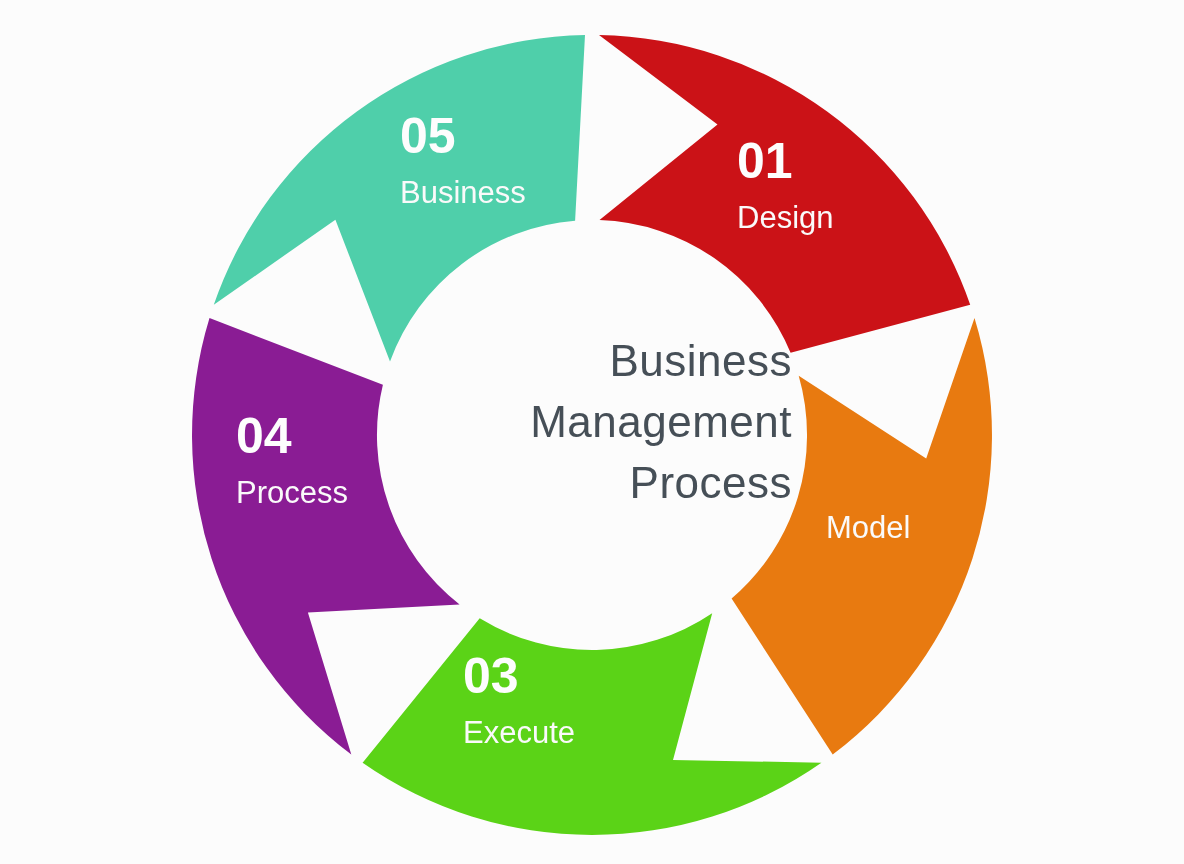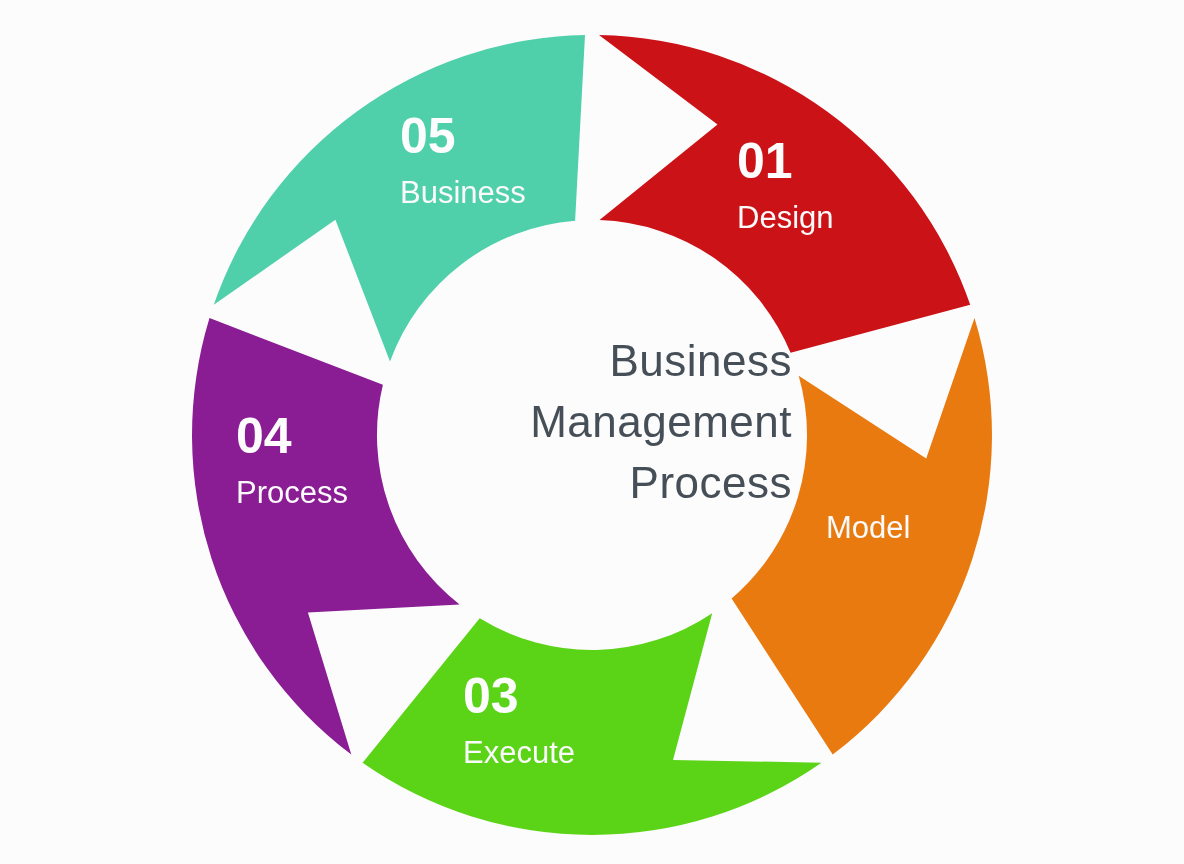--- a/index.html
+++ b/index.html
@@ -30,21 +30,21 @@
   .seg-label .lab{
     font-weight:normal;
     font-size:31px;
     line-height:31px;
     margin-top:16px;
     color:#fafafa;
   }
   
   .pos-0{left:737px;top:136px;}
   .pos-1{left:826px;top:496px;}
-  .pos-2{left:463px;top:671px;}
+  .pos-2{left:463px;top:651px;}
   .pos-3{left:236px;top:411px;}
   .pos-4{left:400px;top:111px;}
 </style>
 </head>
 <body>
 
 <div class="stage" style="background: rgb(252, 252, 252);">
 
   <svg class="ring-svg" viewBox="0 0 1184 864" aria-hidden="true">
     <path class="seg" fill="#cb1217" d="M 599.0 35.1 A 400 400 0 0 1 970.2 304.8 L 790.6 352.7 A 215 215 0 0 0 599.5 220.1 L 717.5 124.4 Z"></path>

